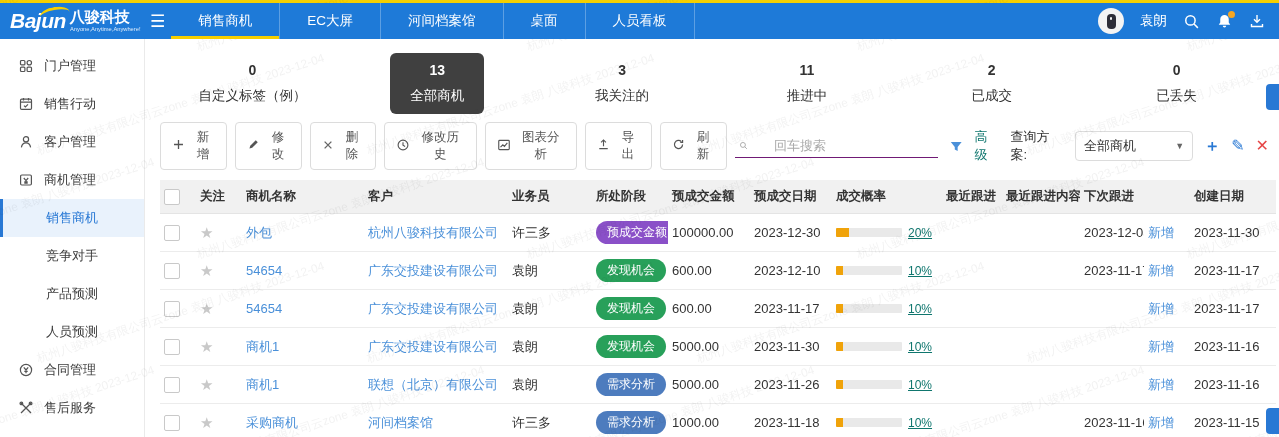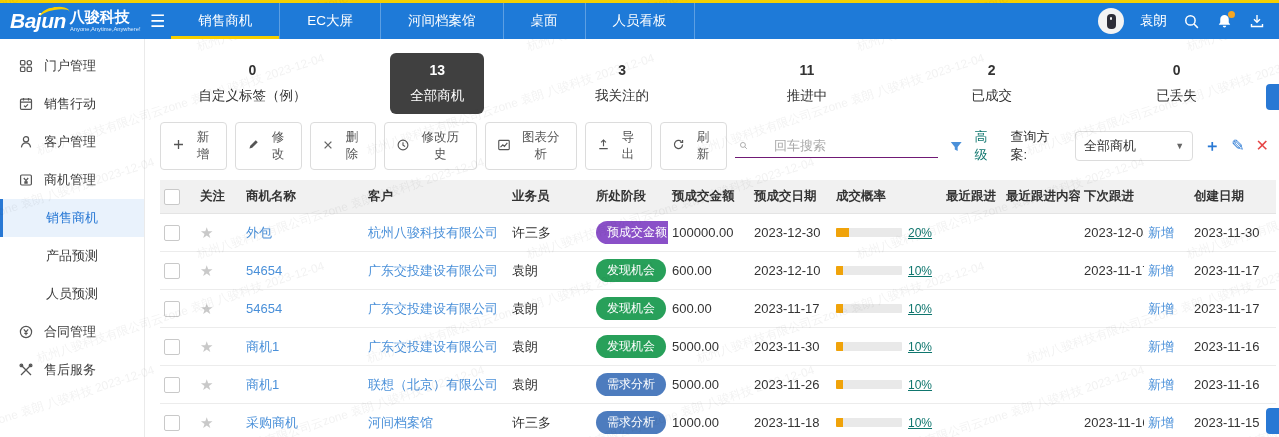--- a/index.html
+++ b/index.html
@@ -175,20 +175,24 @@
             </svg>
           </span>
     <span class="side-label">商机管理</span>
   </div>
         <div class="side-item sub active">
 
     <span class="side-label">销售商机</span>
   </div>
         <div class="side-item sub">
 
+    <span class="side-label">竞争对手</span>
+  </div>
+        <div class="side-item sub">
+
     <span class="side-label">产品预测</span>
   </div>
         <div class="side-item sub">
 
     <span class="side-label">人员预测</span>
   </div>
         <div class="side-item">
     <span class="side-icon">
             <svg width="16" height="16" viewBox="0 0 16 16" stroke="#555" stroke-width="1.2" fill="none">
               <circle cx="8" cy="8" r="5.6"></circle>

